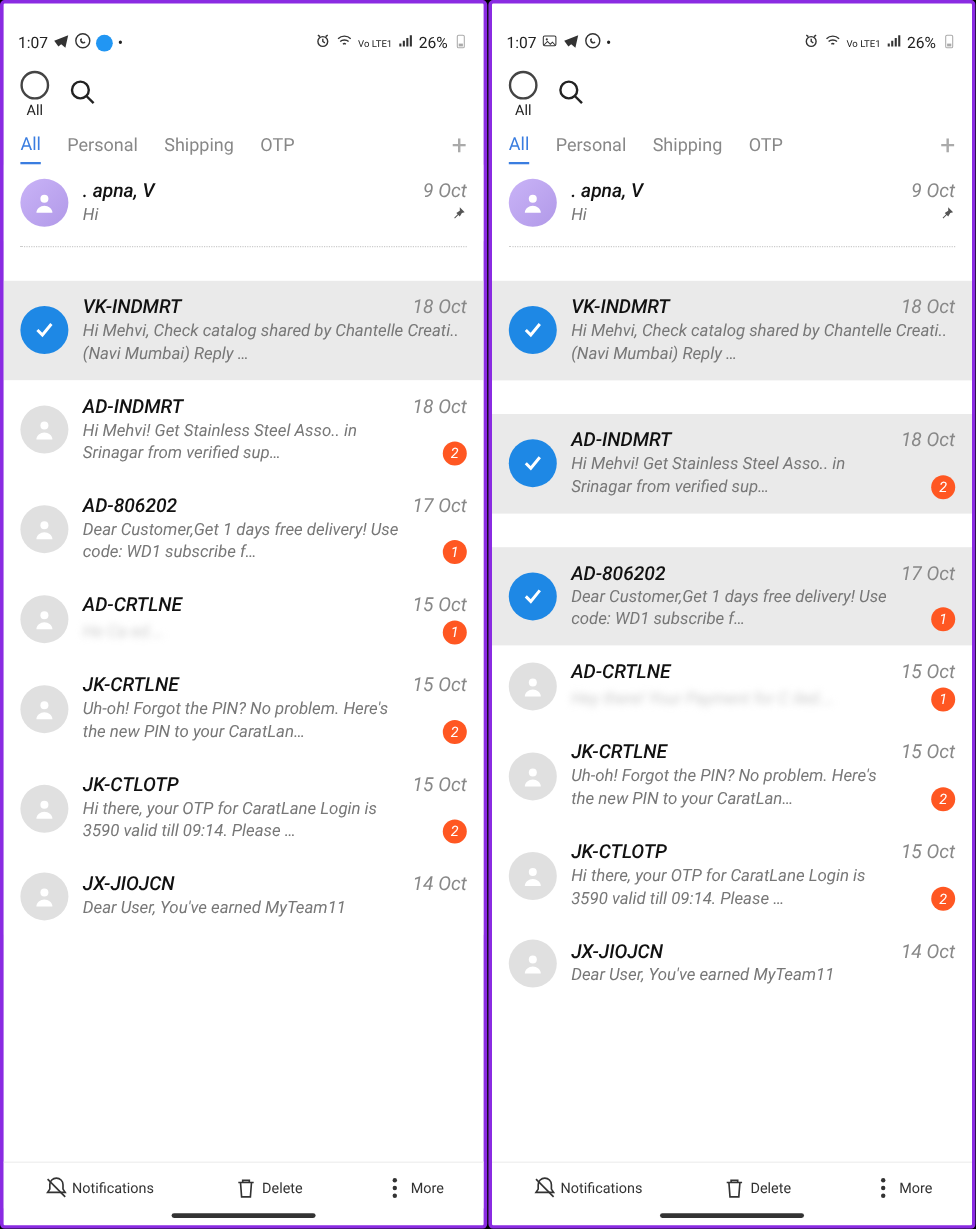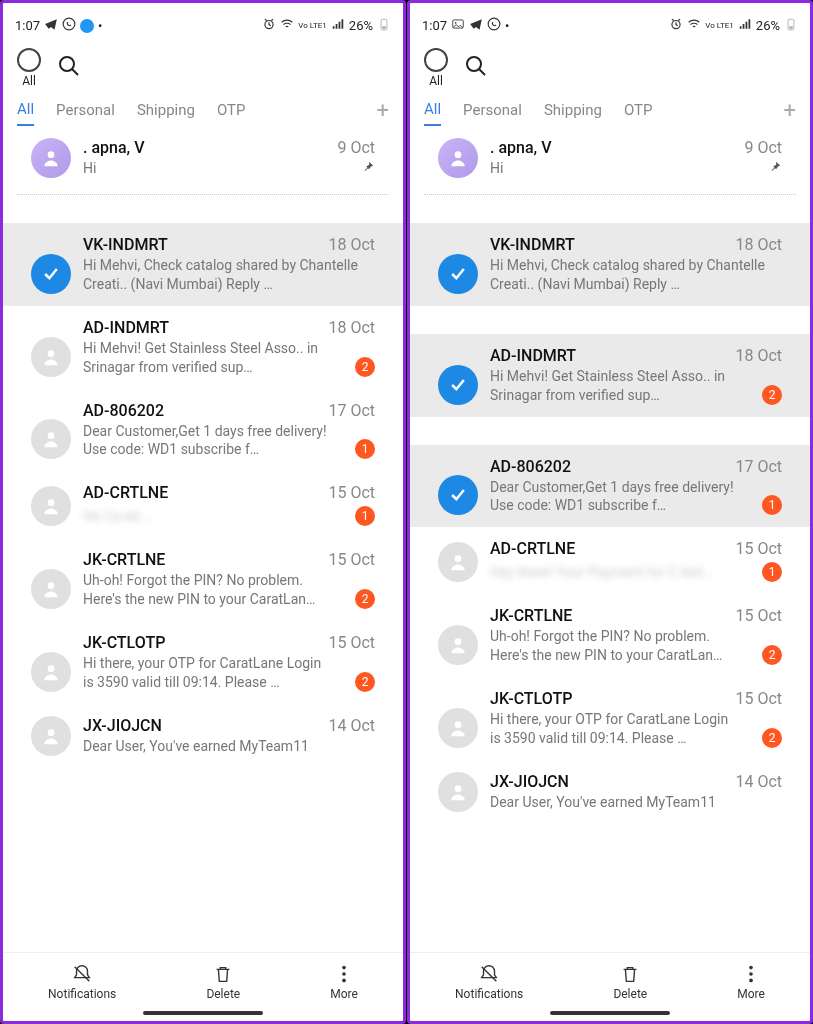--- a/index.html
+++ b/index.html
@@ -18,21 +18,21 @@
     display: flex;
     flex-direction: column;
     position: relative;
     overflow: hidden;
   }
   .phone + .phone { margin-left: 1px; }
   .statusbar {
     display: flex;
     justify-content: space-between;
     align-items: center;
-    padding: 14px 12px 4px;
+    padding: 24px 12px 4px;
     font-size: 13px;
     color: #222;
   }
   .statusbar .left, .statusbar .right { display: flex; align-items: center; gap: 4px; }
   .statusbar svg { width: 14px; height: 14px; }
   .header {
     display: flex;
     align-items: center;
     padding: 10px 14px 6px;
     gap: 16px;
@@ -70,25 +70,26 @@
     cursor: pointer;
   }
   .tab.active {
     color: #3a7de0;
     border-bottom: 2px solid #3a7de0;
   }
   .tab-add { margin-left: auto; color: #aaa; font-size: 22px; line-height: 1; padding-bottom: 4px; }
   .list { flex: 1; overflow: hidden; }
   .item {
     display: flex;
-    padding: 12px 28px;
+    padding: 12px 14px;
     gap: 12px;
-    align-items: flex-end;
+    align-items: center;
     background: #fff;
     position: relative;
+    font-style: italic;
   }
   .item.selected { background: #eaeaea; margin-top: 28px; }
   .avatar {
     width: 40px; height: 40px;
     border-radius: 50%;
     background: #e0e0e0;
     display: flex;
     align-items: center;
     justify-content: center;
     flex-shrink: 0;
@@ -138,21 +139,21 @@
   .bottombar {
     display: flex;
     justify-content: space-around;
     align-items: center;
     padding: 10px 0 6px;
     border-top: 1px solid #eee;
     background: #fff;
   }
   .bb-item {
     display: flex;
-    flex-direction: column;
+    flex-direction: row;
     align-items: center;
     gap: 2px;
     font-size: 12px;
     color: #333;
   }
   .bb-item svg { width: 22px; height: 22px; }
   .home-indicator {
     width: 120px; height: 4px;
     background: #333;
     border-radius: 4px;

